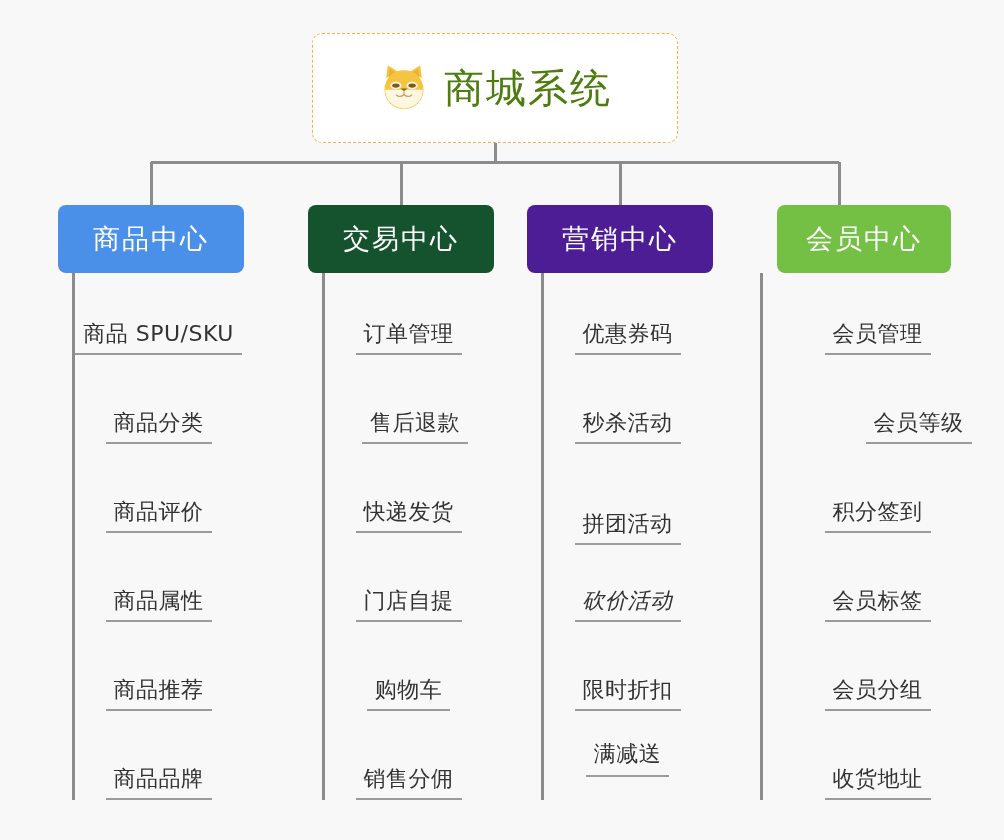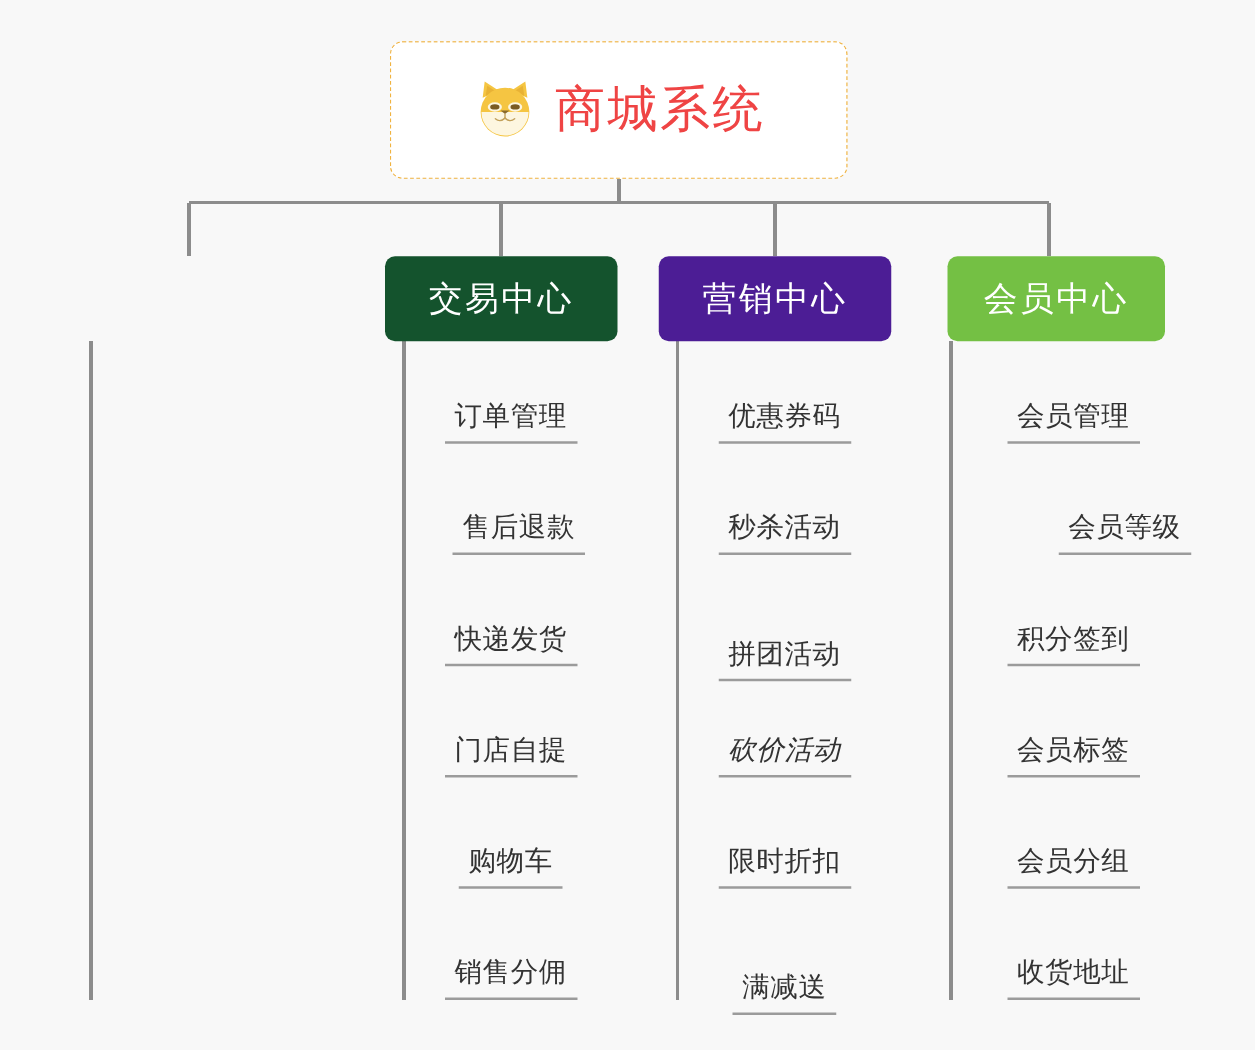--- a/index.html
+++ b/index.html
@@ -41,21 +41,21 @@
     border-radius: 10px;
     display: flex;
     align-items: center;
     justify-content: center;
     gap: 14px;
   }
 
   #root-title {
     font-size: 40px;
     line-height: 1;
-    color: #ef4444;
+    color: #4d7c0f;
     letter-spacing: 2px;
     font-weight: 400;
     white-space: nowrap;
   }
 
   .shiba {
     width: 52px;
     height: 52px;
     flex: 0 0 52px;
     display: block;
@@ -101,21 +101,21 @@
     white-space: nowrap;
     padding: 0 8px 7px 8px;
     border-bottom: 2px solid #9b9b9b;
     letter-spacing: 0.5px;
   }
 
   
   #branch-0 { left: 58px;  width: 186px; }
   #branch-1 { left: 308px; width: 186px; }
   #branch-2 { left: 527px; width: 186px; }
-  #branch-3 { left: 746px; width: 186px; padding-left: 12px; }
+  #branch-3 { left: 765px; width: 186px; padding-left: 12px; }
 </style>
 </head>
 <body>
 
 <div id="diagram">
 
   <svg id="connectors" viewBox="0 0 1004 840" width="1004" height="840" aria-hidden="true">
       <line x1="495" y1="143" x2="495" y2="162" stroke="#8c8c8c" stroke-width="3" shape-rendering="crispEdges"></line>
       <line x1="151" y1="162" x2="839" y2="162" stroke="#8c8c8c" stroke-width="3" shape-rendering="crispEdges"></line>
       <line x1="151" y1="162" x2="151" y2="205" stroke="#8c8c8c" stroke-width="3" shape-rendering="crispEdges"></line>
@@ -150,20 +150,45 @@
 
       <path d="M32 36 v4" stroke="#c2a05a" stroke-width="1.4" fill="none"></path>
       <path d="M32 40 q-5 4.6 -9.5 0.6" stroke="#c2a05a" stroke-width="1.4" fill="none" stroke-linecap="round"></path>
       <path d="M32 40 q5 4.6 9.5 0.6" stroke="#c2a05a" stroke-width="1.4" fill="none" stroke-linecap="round"></path>
 
       <path d="M9 34 q3 7 1.5 11" stroke="#f0d9a0" stroke-width="0" fill="none"></path>
     </svg>
     <div id="root-title">商城系统</div>
   </div>
 
+  <div class="branch" id="branch-0">
+    <div class="branch-header" style="background: rgb(74, 144, 232);">
+      <span>商品中心</span>
+    </div>
+    <div class="leaf-list">
+        <div class="leaf-item" style="left: 15px; top: 42px; width: 171px;">
+          <span class="leaf-label">商品 SPU/SKU</span>
+        </div>
+        <div class="leaf-item" style="left: 15px; top: 131px; width: 171px;">
+          <span class="leaf-label">商品分类</span>
+        </div>
+        <div class="leaf-item" style="left: 15px; top: 220px; width: 171px;">
+          <span class="leaf-label">商品评价</span>
+        </div>
+        <div class="leaf-item" style="left: 15px; top: 309px; width: 171px;">
+          <span class="leaf-label">商品属性</span>
+        </div>
+        <div class="leaf-item" style="left: 15px; top: 398px; width: 171px;">
+          <span class="leaf-label">商品推荐</span>
+        </div>
+        <div class="leaf-item" style="left: 15px; top: 487px; width: 171px;">
+          <span class="leaf-label">商品品牌</span>
+        </div>
+      </div>
+  </div>
 
   <div class="branch" id="branch-1">
     <div class="branch-header" style="background: #14532d;">
       <span>交易中心</span>
     </div>
     <div class="leaf-list">
         <div class="leaf-item" style="left: 15px; top: 42px; width: 171px;">
           <span class="leaf-label">订单管理</span>
         </div>
         <div class="leaf-item" style="left: 15px; top: 131px; width: 171px; padding-left: 13px;">
@@ -197,21 +222,21 @@
         </div>
         <div class="leaf-item" style="left: 15px; top: 232px; width: 171px;">
           <span class="leaf-label">拼团活动</span>
         </div>
         <div class="leaf-item" style="left: 15px; top: 309px; width: 171px; font-style: italic;">
           <span class="leaf-label">砍价活动</span>
         </div>
         <div class="leaf-item" style="left: 15px; top: 398px; width: 171px;">
           <span class="leaf-label">限时折扣</span>
         </div>
-        <div class="leaf-item" style="left: 15px; top: 499px; width: 171px;">
+        <div class="leaf-item" style="left: 15px; top: 464px; width: 171px; font-family: Liberation Mono, monospace;">
           <span class="leaf-label">满减送</span>
         </div>
       </div>
   </div>
 
   <div class="branch" id="branch-3">
     <div class="branch-header" style="background: rgb(116, 192, 68);">
       <span>会员中心</span>
     </div>
     <div class="leaf-list">

